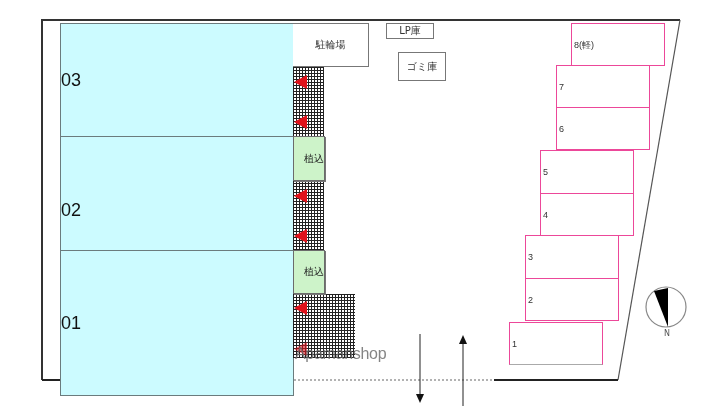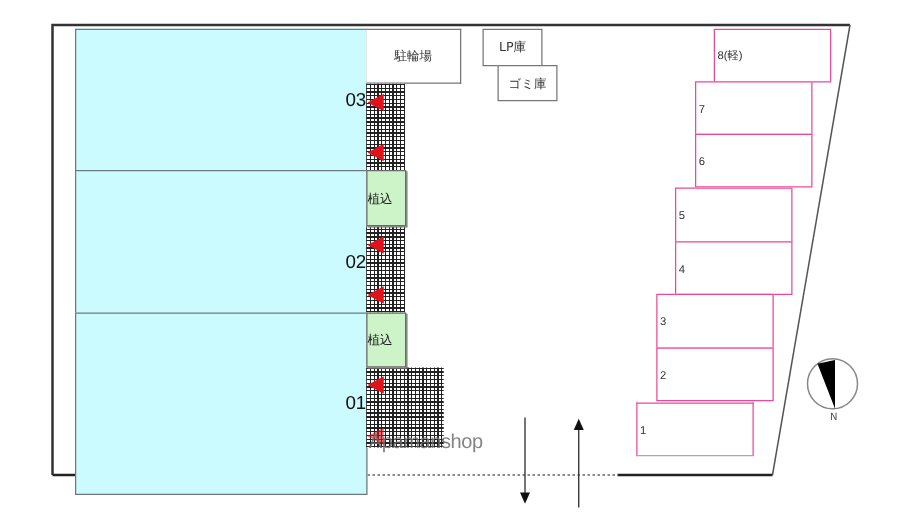--- a/index.html
+++ b/index.html
@@ -1,30 +1,30 @@
 <!DOCTYPE html>
 <html><head>
   <meta charset="utf-8">
   <style>
     html, body { margin: 0; padding: 0; background: #ffffff; }
     body { width: 720px; height: 416px; position: relative; overflow: hidden;
            font-family: "DejaVu Sans", "Liberation Sans", sans-serif; }
     .abs { position: absolute; box-sizing: border-box; }
     .unit { background: #ccfbff; border: 1px solid #6b7b7d; }
     .unit-label { position: absolute; left: 0; right: 0; top: 50%; transform: translateY(-50%);
-                  text-align: right; font-size: 15px; color: #111; font-family: "Liberation Sans", sans-serif; }
+                  text-align: left; font-size: 18px; color: #111; font-family: "Liberation Sans", sans-serif; }
     .hatch {
       background-color: #ffffff;
       background-image:
         repeating-linear-gradient(0deg, #222 0, #222 1px, transparent 1px, transparent 3px),
         repeating-linear-gradient(90deg, #222 0, #222 1px, transparent 1px, transparent 3px);
     }
     .plant { background: #cdf3c9; border: 1px solid #6b6b6b; box-shadow: 1px 1px 0 #777; }
     .plant span { position: absolute; left: 0; right: 0; top: 50%; transform: translateY(-50%);
-                  text-align: left; font-size: 10px; color: #222; }
+                  text-align: right; font-size: 10px; color: #222; }
     .box { background: #fff; border: 1px solid #777; }
     .box-label { position: absolute; left: 0; right: 0; top: 50%; transform: translateY(-50%);
                  text-align: center; font-size: 10px; color: #333; }
     .park { background: #fff; border: 1px solid #ec4899; }
     .park-label { position: absolute; left: 2px; top: 50%; transform: translateY(-50%);
                   font-size: 9px; color: #333; font-family: "Liberation Sans", sans-serif; }
     .arrow-left { width: 0; height: 0; border-top: 7px solid transparent; border-bottom: 7px solid transparent;
                   border-right: 13px solid #e0121b; }
     .watermark { font-family: "Liberation Sans", sans-serif; font-size: 16px; color: rgba(110,110,110,0.85);
                  letter-spacing: -0.3px; }
@@ -50,21 +50,21 @@
 <div class="abs unit" style="left:60px;top:136px;width:234px;height:148px;">
   <div class="unit-label">02</div>
 </div>
 <div class="abs unit" style="left:60px;top:250px;width:234px;height:146px;">
   <div class="unit-label">01</div>
 </div>
 
 <div class="abs box" style="left:293px;top:23px;width:76px;height:44px;border-left:none;">
   <div class="box-label">駐輪場</div>
 </div>
-<div class="abs box" style="left:386px;top:23px;width:48px;height:30px;padding-left:14px;">
+<div class="abs box" style="left:386px;top:23px;width:48px;height:16px;padding-left:14px;">
   <div class="box-label">LP庫</div>
 </div>
 <div class="abs box" style="left:386px;top:52px;width:48px;height:29px;margin-left:12px;">
   <div class="box-label">ゴミ庫</div>
 </div>
 
 <div class="abs hatch" style="left:293px;top:67px;width:31px;height:70px;"></div>
 <div class="abs hatch" style="left:293px;top:181px;width:31px;height:69px;"></div>
 <div class="abs hatch" style="left:293px;top:294px;width:62px;height:64px;"></div>
 

